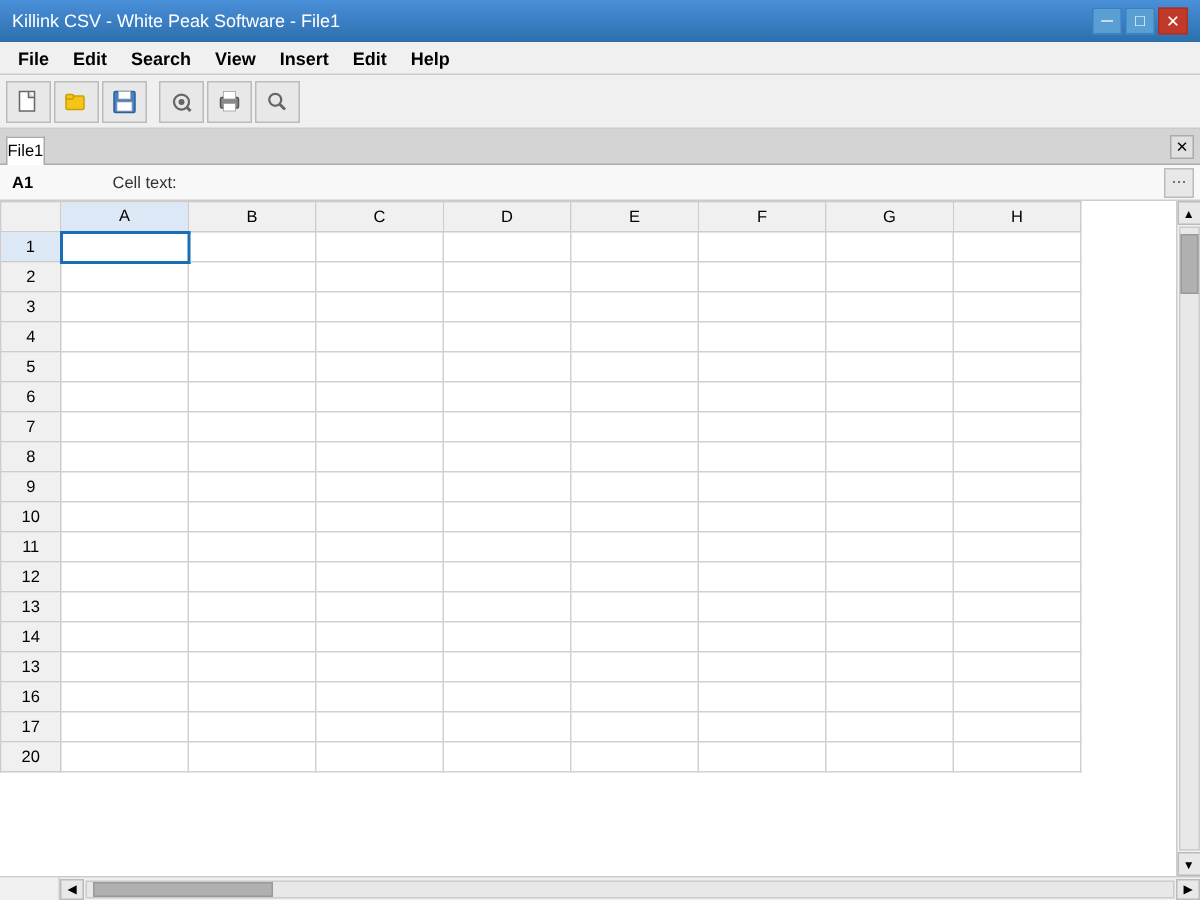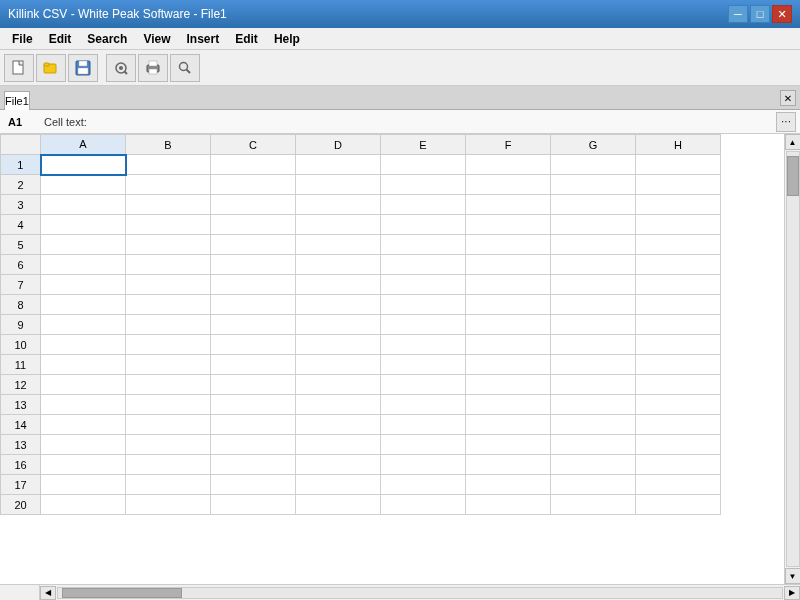--- a/index.html
+++ b/index.html
@@ -138,20 +138,21 @@
     #cell-ref {
       width: 36px;
       font-size: 11px;
       font-weight: bold;
       padding: 0 4px;
     }
     #cell-label {
       font-size: 11px;
       padding: 0 4px;
       color: #333;
+      margin-left: 31px;
     }
     #cell-text-input {
       flex: 1;
       border: none;
       outline: none;
       background: transparent;
       font-size: 12px;
       padding: 0 4px;
     }
     #cell-dots-btn {

